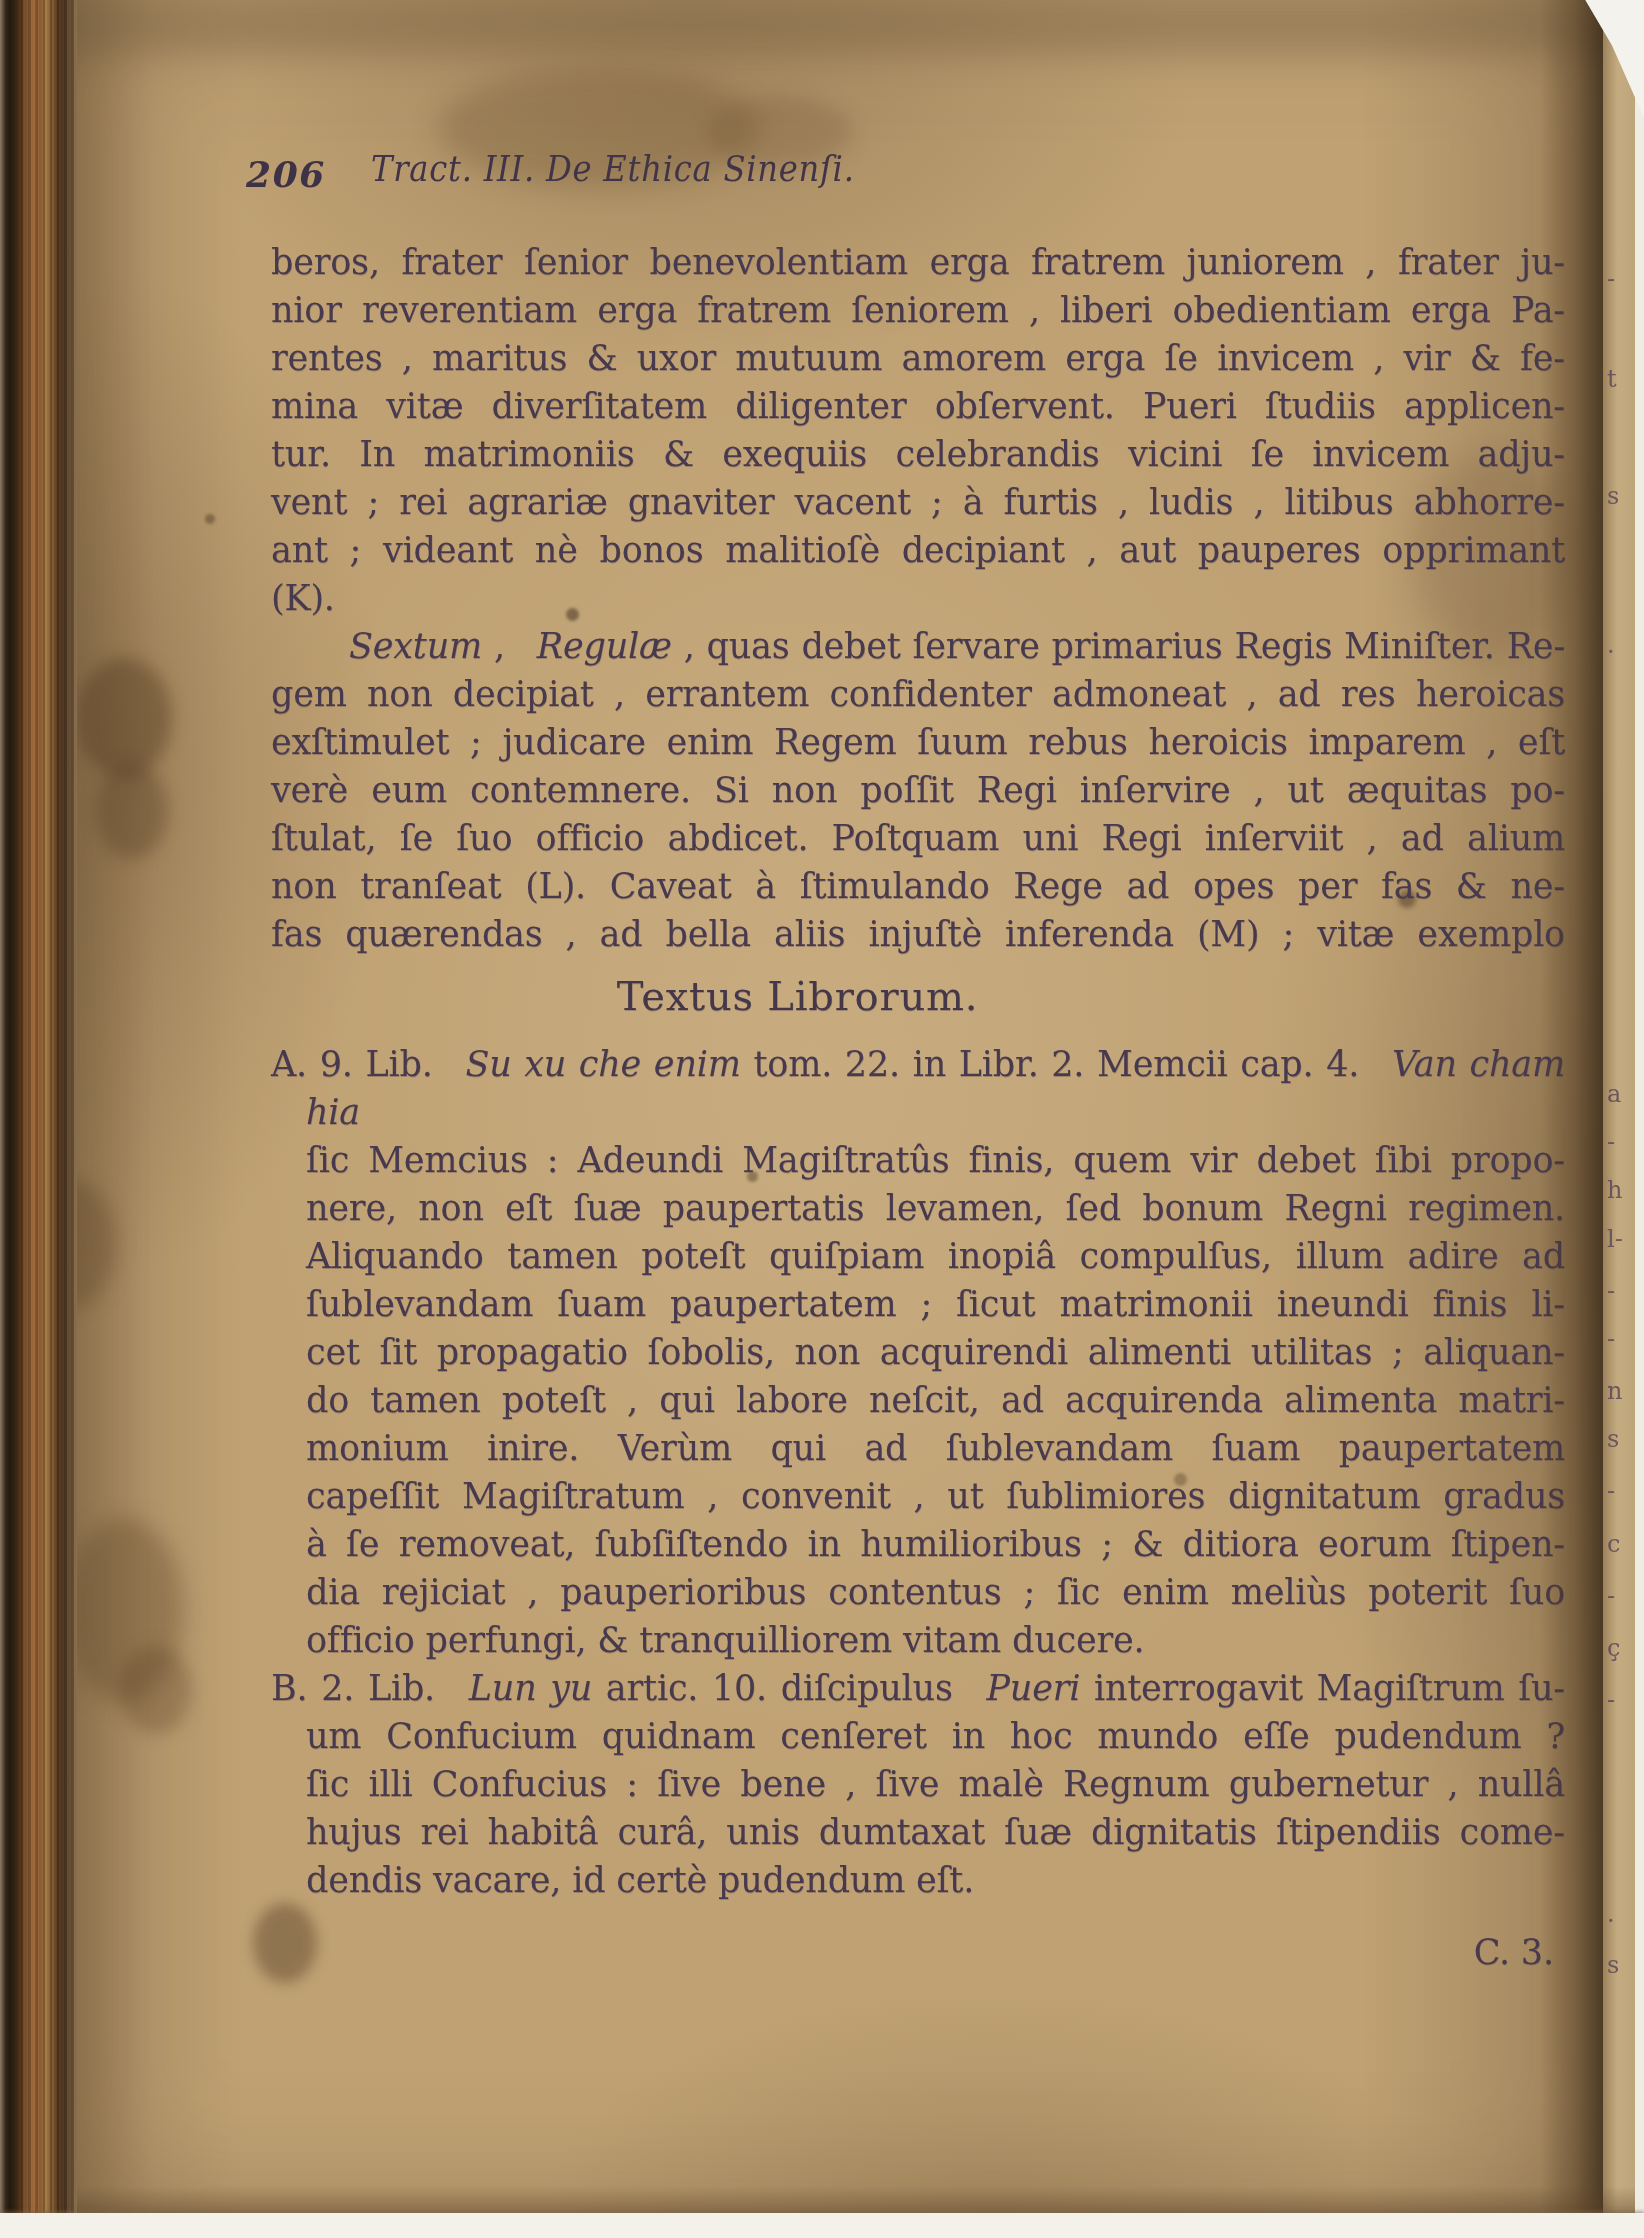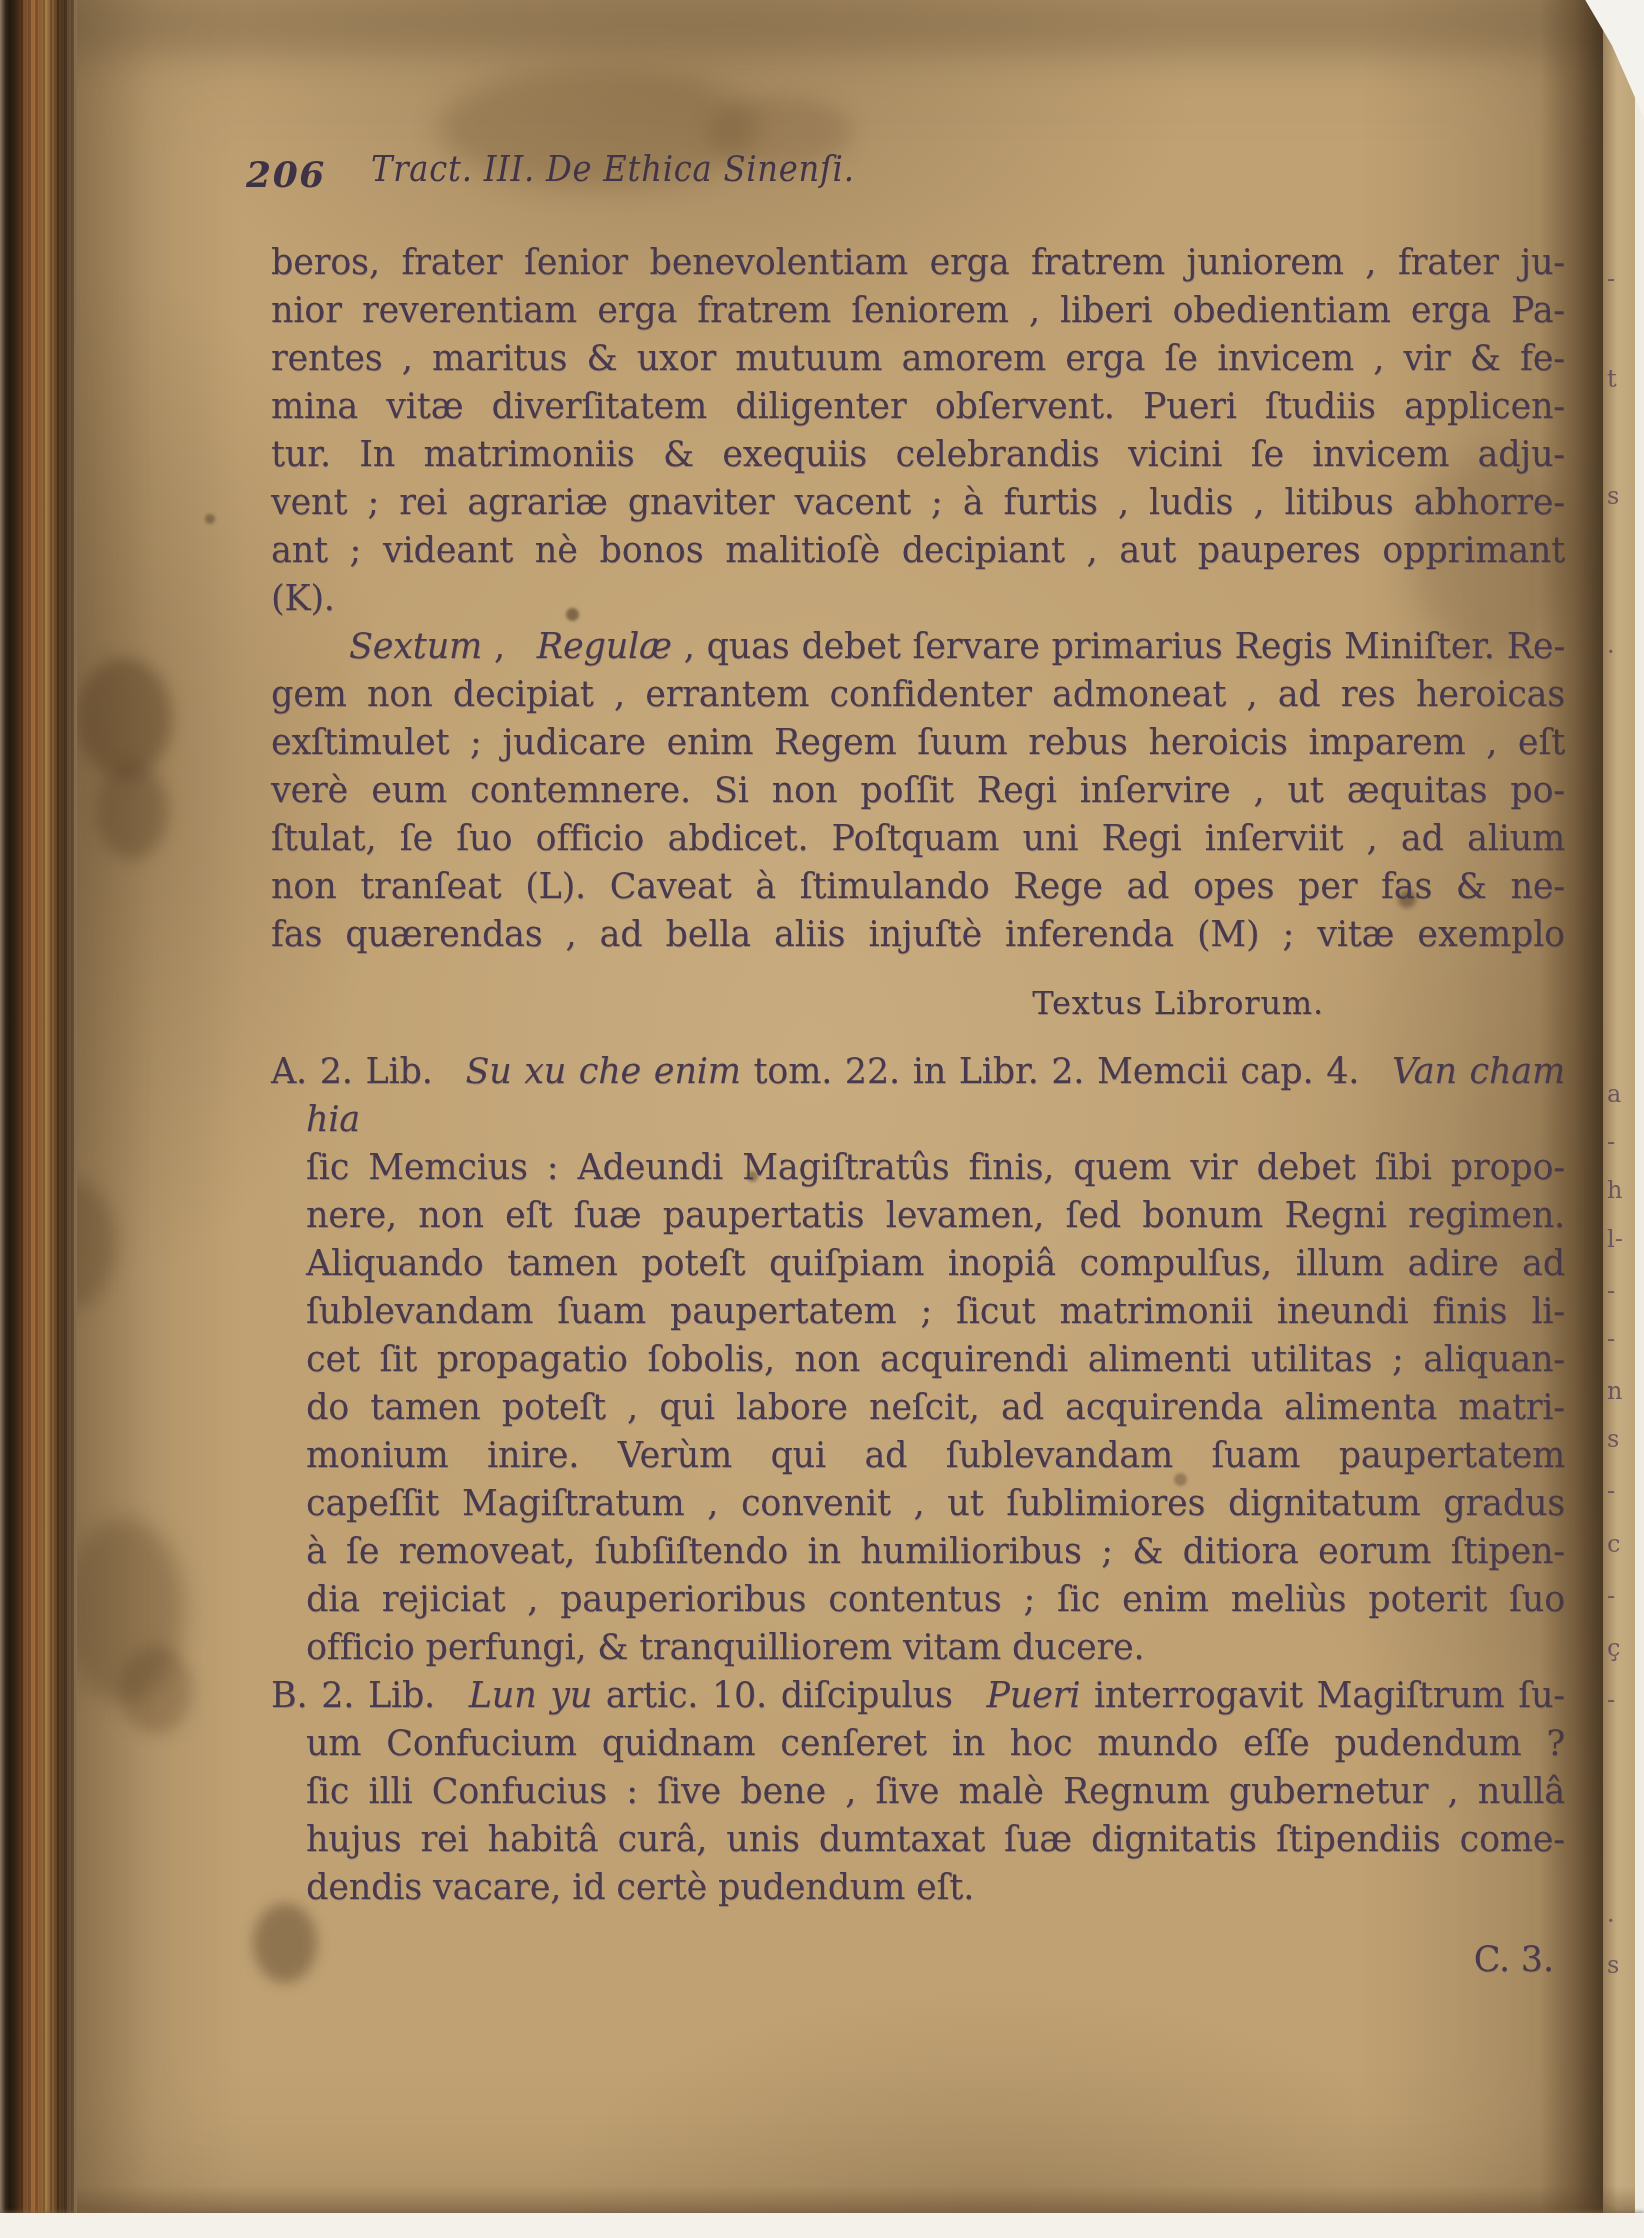--- a/index.html
+++ b/index.html
@@ -72,22 +72,22 @@
     transform:scaleX(.92);transform-origin:left center;white-space:nowrap;letter-spacing:0.8px;}
 
   .text-column{position:absolute;left:271px;top:238px;width:1294px;font-size:35px;line-height:48px;
     letter-spacing:-0.2px;}
   .line{text-align:justify;text-align-last:justify;white-space:normal;}
   .line.last{text-align-last:left;}
   .it{font-style:italic;margin-left:20px;}
   .para.ind .line:first-child{text-indent:58px;}
   .para.hang{padding-left:35px;}
   .para.hang .line:first-child{text-indent:-35px;}
-  .heading{font-size:32px;line-height:67px;margin-top:12px;margin-bottom:9.6px;
-    text-align:right;padding-right:241px;letter-spacing:0.8px;color:#44374a;}
+  .heading{font-size:40px;line-height:67px;margin-top:5px;margin-bottom:9.6px;
+    text-align:center;padding-right:241px;letter-spacing:0.8px;color:#44374a;}
   .catchword{margin-top:24px;text-align:right;padding-right:11.2px;font-size:35px;}
 </style>
 </head>
 <body>
 
 <div class="scene">
 
   <div class="paper ink"></div>
 
   <div class="stain st-top"></div>
@@ -123,21 +123,21 @@
         <div class="line"><span class="it">Sextum</span><span> , </span><span class="it">Regulæ</span><span> , quas debet ſervare primarius Regis Miniſter.   Re-</span></div>
         <div class="line"><span>gem non decipiat , errantem confidenter admoneat , ad res heroicas</span></div>
         <div class="line"><span>exſtimulet ; judicare enim Regem ſuum rebus heroicis imparem , eſt</span></div>
         <div class="line"><span>verè eum contemnere.   Si non poſſit Regi inſervire , ut æquitas po-</span></div>
         <div class="line"><span>ſtulat, ſe ſuo officio abdicet.   Poſtquam uni Regi inſerviit , ad alium</span></div>
         <div class="line"><span>non tranſeat (L).   Caveat à ſtimulando Rege ad opes per fas &amp; ne-</span></div>
         <div class="line"><span>fas quærendas , ad bella aliis injuſtè inferenda (M) ;  vitæ exemplo</span></div>
       </div>
       <div class="heading">Textus Librorum.</div>
       <div class="para hang">
-        <div class="line"><span>A.  2. Lib. </span><span class="it">Su xu che enim</span><span> tom. 22. in Libr. 2.  Memcii cap. 4. </span><span class="it">Van cham hia</span></div>
+        <div class="line"><span>A.  9. Lib. </span><span class="it">Su xu che enim</span><span> tom. 22. in Libr. 2.  Memcii cap. 4. </span><span class="it">Van cham hia</span></div>
         <div class="line"><span>ſic Memcius : Adeundi Magiſtratûs finis, quem vir debet ſibi propo-</span></div>
         <div class="line"><span>nere, non eſt ſuæ paupertatis levamen, ſed bonum Regni regimen.</span></div>
         <div class="line"><span>Aliquando tamen poteſt quiſpiam inopiâ compulſus, illum adire ad</span></div>
         <div class="line"><span>ſublevandam ſuam paupertatem ; ſicut matrimonii ineundi finis li-</span></div>
         <div class="line"><span>cet ſit propagatio ſobolis, non acquirendi alimenti utilitas ; aliquan-</span></div>
         <div class="line"><span>do tamen poteſt , qui labore neſcit, ad acquirenda alimenta matri-</span></div>
         <div class="line"><span>monium inire.     Verùm qui ad ſublevandam ſuam paupertatem</span></div>
         <div class="line"><span>capeſſit Magiſtratum , convenit , ut ſublimiores dignitatum gradus</span></div>
         <div class="line"><span>à ſe removeat, ſubſiſtendo in humilioribus ; &amp; ditiora eorum ſtipen-</span></div>
         <div class="line"><span>dia rejiciat , pauperioribus contentus ; ſic enim meliùs poterit ſuo</span></div>

